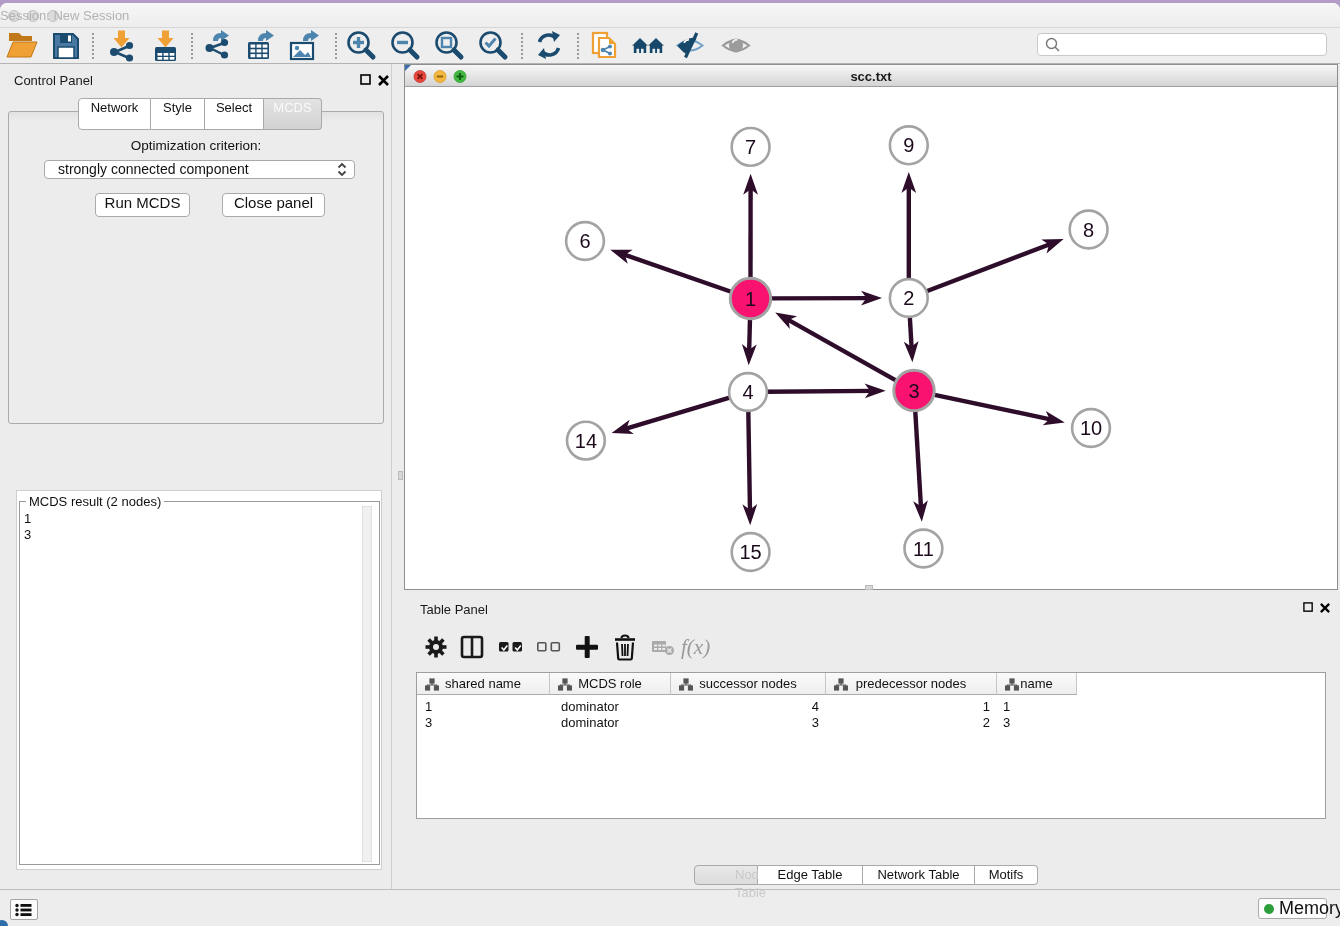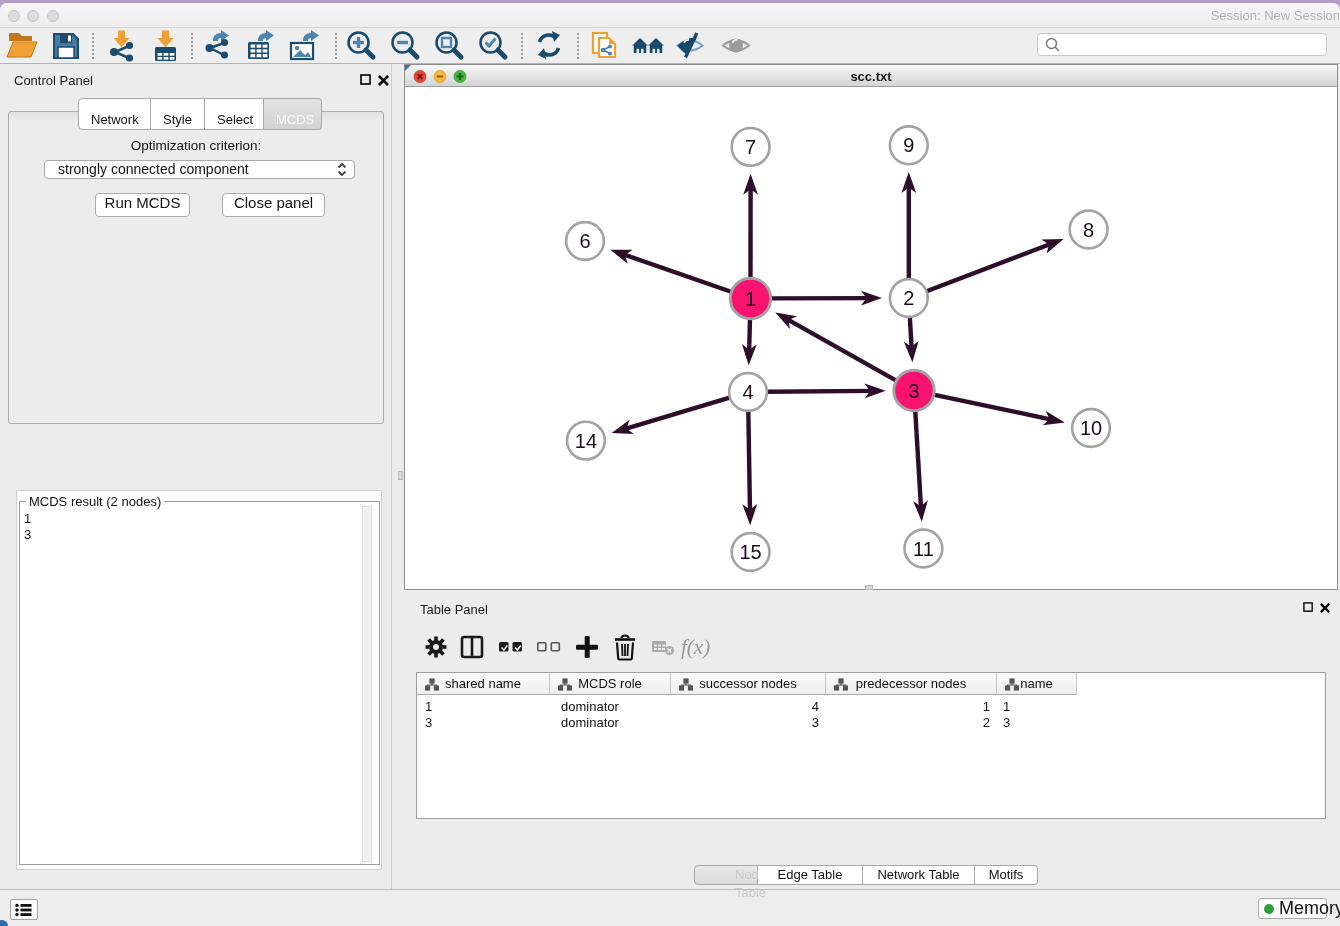--- a/index.html
+++ b/index.html
@@ -2,32 +2,32 @@
 <html><head>
 <meta charset="utf-8">
 <style>
 * { margin:0; padding:0; box-sizing:border-box; }
 html,body { width:1340px; height:926px; overflow:hidden; }
 body { background:#b49cc9; font-family:"Liberation Sans", sans-serif; position:relative; }
 #win { position:absolute; left:0; top:3px; right:0; bottom:0; background:#ececec; border-radius:7px 7px 0 0; }
 
 #titlebar { position:absolute; left:0; top:3px; width:100%; height:25px; background:linear-gradient(#f7f7f7,#ededed); border-radius:7px 7px 0 0; border-bottom:1px solid #d6d6d6; }
 .tl { position:absolute; top:7px; width:12px; height:12px; border-radius:50%; background:#dcdcdc; border:1px solid #c5c5c5; }
-#titletext { position:absolute; top:5px; width:100%; text-align:right; font-size:13px; color:#b2b2b2; }
+#titletext { position:absolute; top:5px; width:100%; text-align:left; font-size:13px; color:#b2b2b2; }
 
 #toolbar { position:absolute; left:0; top:28px; width:100%; height:36px; background:#eeeeee; border-bottom:1px solid #b3b3b3; }
 .sep { position:absolute; top:5px; height:26px; width:0; border-left:2px dotted #9a9a9a; }
 .ticon { position:absolute; top:1px; }
 #search { position:absolute; left:1037px; top:5px; width:290px; height:23px; background:#fff; border:1px solid #c9c9c9; border-radius:4px; }
 
 #cpanel { position:absolute; left:0; top:64px; width:392px; height:825px; background:#ececec; border-right:1px solid #cfcfcf; }
 #cpanel .hdr { position:absolute; left:14px; top:9px; font-size:13px; color:#1a1a1a; }
 .wicons { position:absolute; top:10px; font-size:13px; color:#000; }
 .tabrow { position:absolute; display:flex; z-index:5; }
-.tab { height:32px; line-height:18px; font-size:13px; color:#111; text-align:center; background:#fff; border:1px solid #a9a9a9; border-left:none; padding:12px; }
+.tab { height:32px; line-height:18px; font-size:13px; color:#111; text-align:center; background:#fff; border:1px solid #a9a9a9; border-left:none; padding:0; }
 .tab.first { border-left:1px solid #a9a9a9; border-radius:4px 0 0 4px; }
 .tab.last { border-radius:0 4px 4px 0; }
 .tab.sel { background:linear-gradient(#e3e3e3,#d2d2d2); color:#fafafa; }
 #tabbox { position:absolute; left:8px; top:47px; width:376px; height:313px; border:1px solid #ababab; border-radius:3px; background:linear-gradient(#e2e2e2 0px, #ececec 10px); }
 #optlabel { position:absolute; left:0; top:74px; width:392px; text-align:center; font-size:13.5px; color:#111; }
 #dropdown { position:absolute; left:44px; top:96px; width:311px; height:19px; background:#fff; border:1px solid #a9a9a9; border-radius:4px; font-size:14px; color:#111; line-height:17px; padding-left:13px; }
 .btn { position:absolute; top:129px; height:24px; background:#fff; border:1px solid #ababab; border-radius:4px; font-size:15px; color:#111; text-align:center; line-height:18px; }
 #mcdsbox { position:absolute; left:16px; top:426px; width:366px; height:380px; background:#fff; border:1px solid #cfcfcf; }
 #fieldset { position:absolute; left:2px; top:10px; right:1px; bottom:4px; border:1px solid #9a9a9a; }
 #fieldlabel { position:absolute; left:6px; top:-8px; background:#fff; padding:0 3px; font-size:13px; color:#111; }

